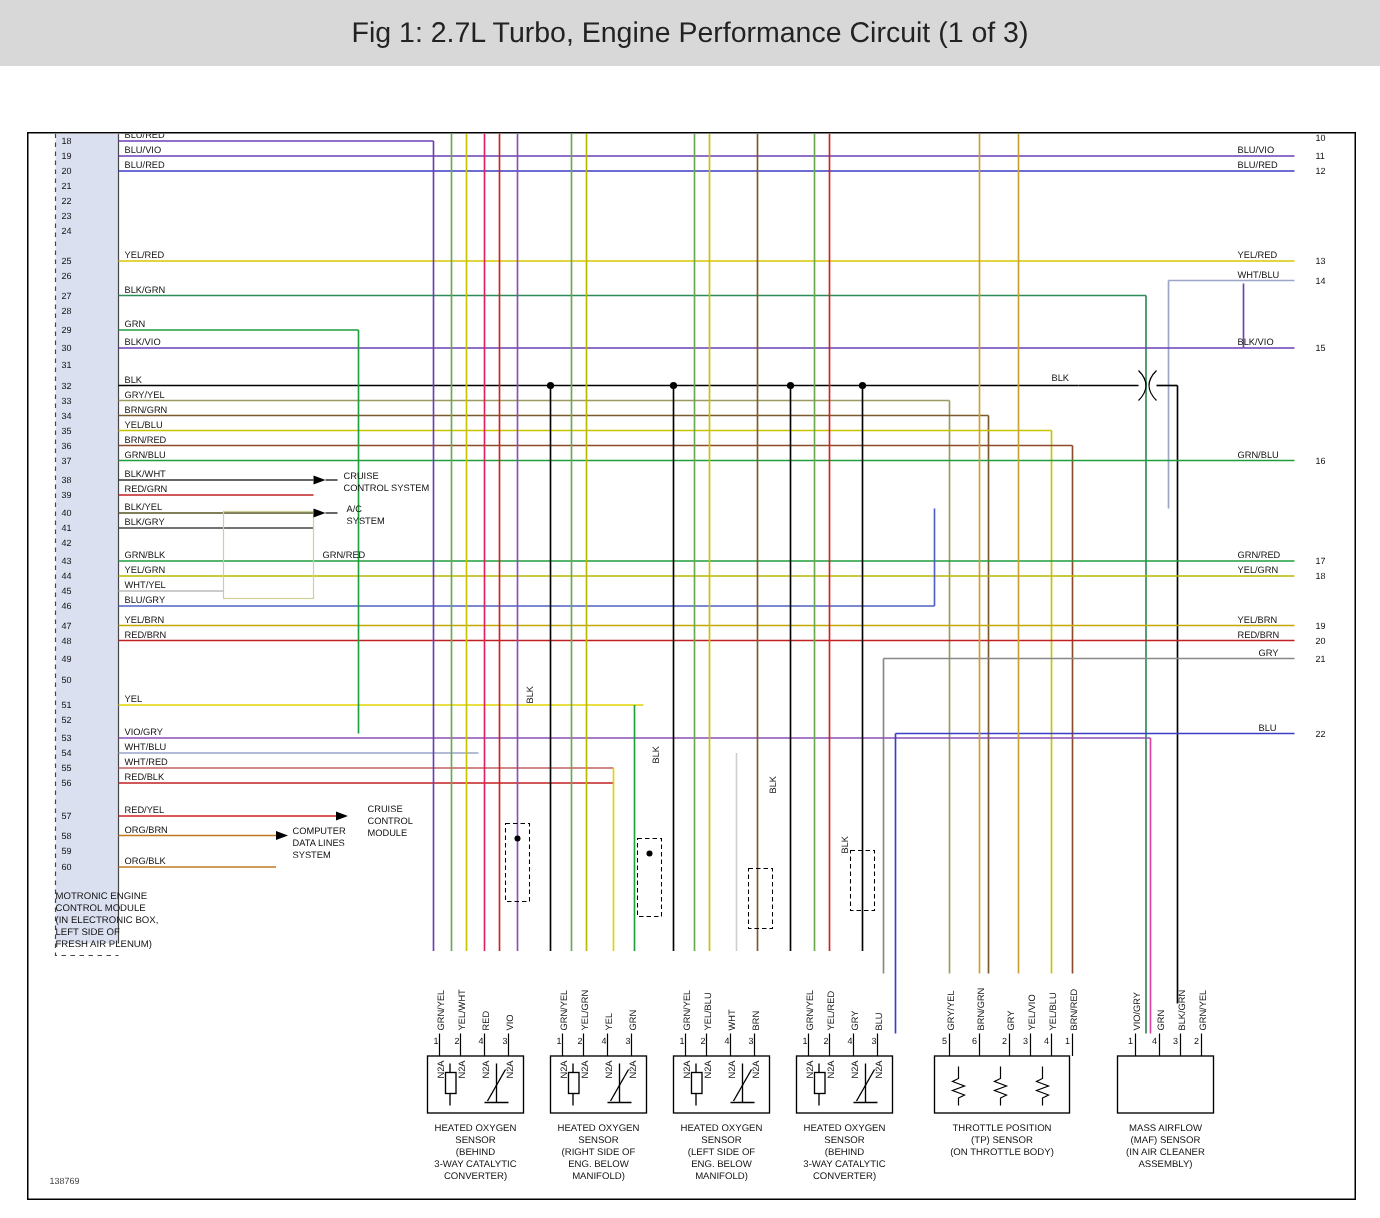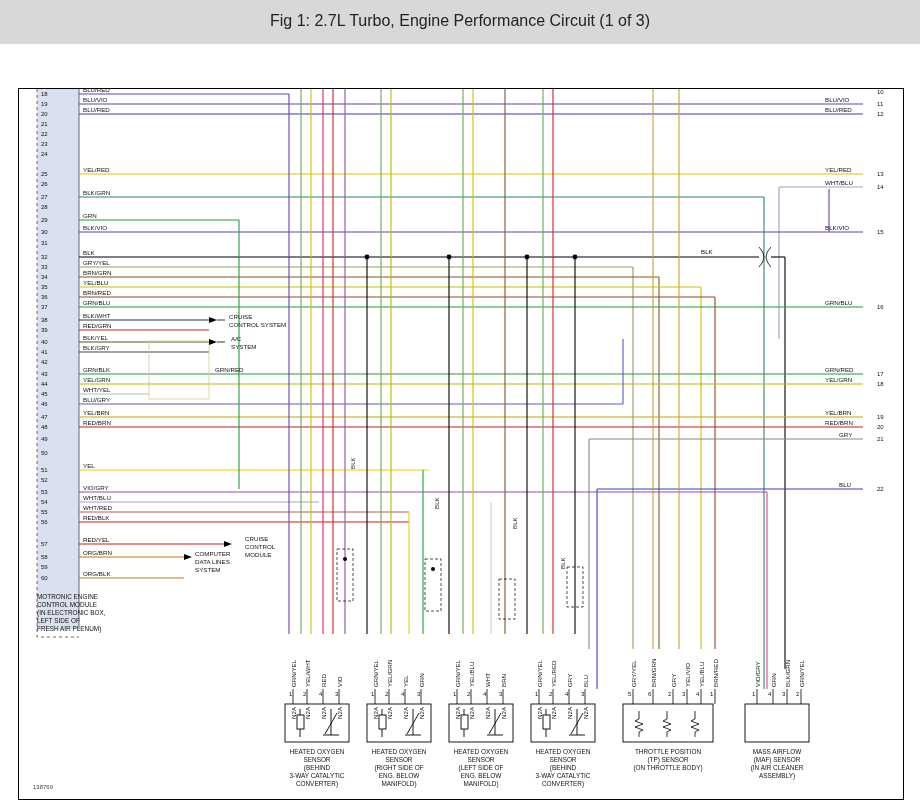--- a/index.html
+++ b/index.html
@@ -8,21 +8,21 @@
     background:#ffffff;
     font-family:"Liberation Sans", sans-serif;
     overflow:hidden;
   }
   #header{
     position:absolute;left:0;top:0;width:920px;height:44px;
     background:#d8d8d8;
   }
   #header .title{
     position:absolute;left:0;top:12px;width:920px;text-align:center;
-    font-size:16px;color:#222;
+    font-size:19px;color:#222;
   }
   #page{
     position:absolute;left:0;top:44px;width:920px;height:768px;background:#ffffff;
   }
   #sheet{
     position:absolute;left:18px;top:44px;width:884px;height:710px;
     border:1px solid #000;background:#fff;
     overflow:hidden;
   }
   svg{position:absolute;left:0;top:0;}

